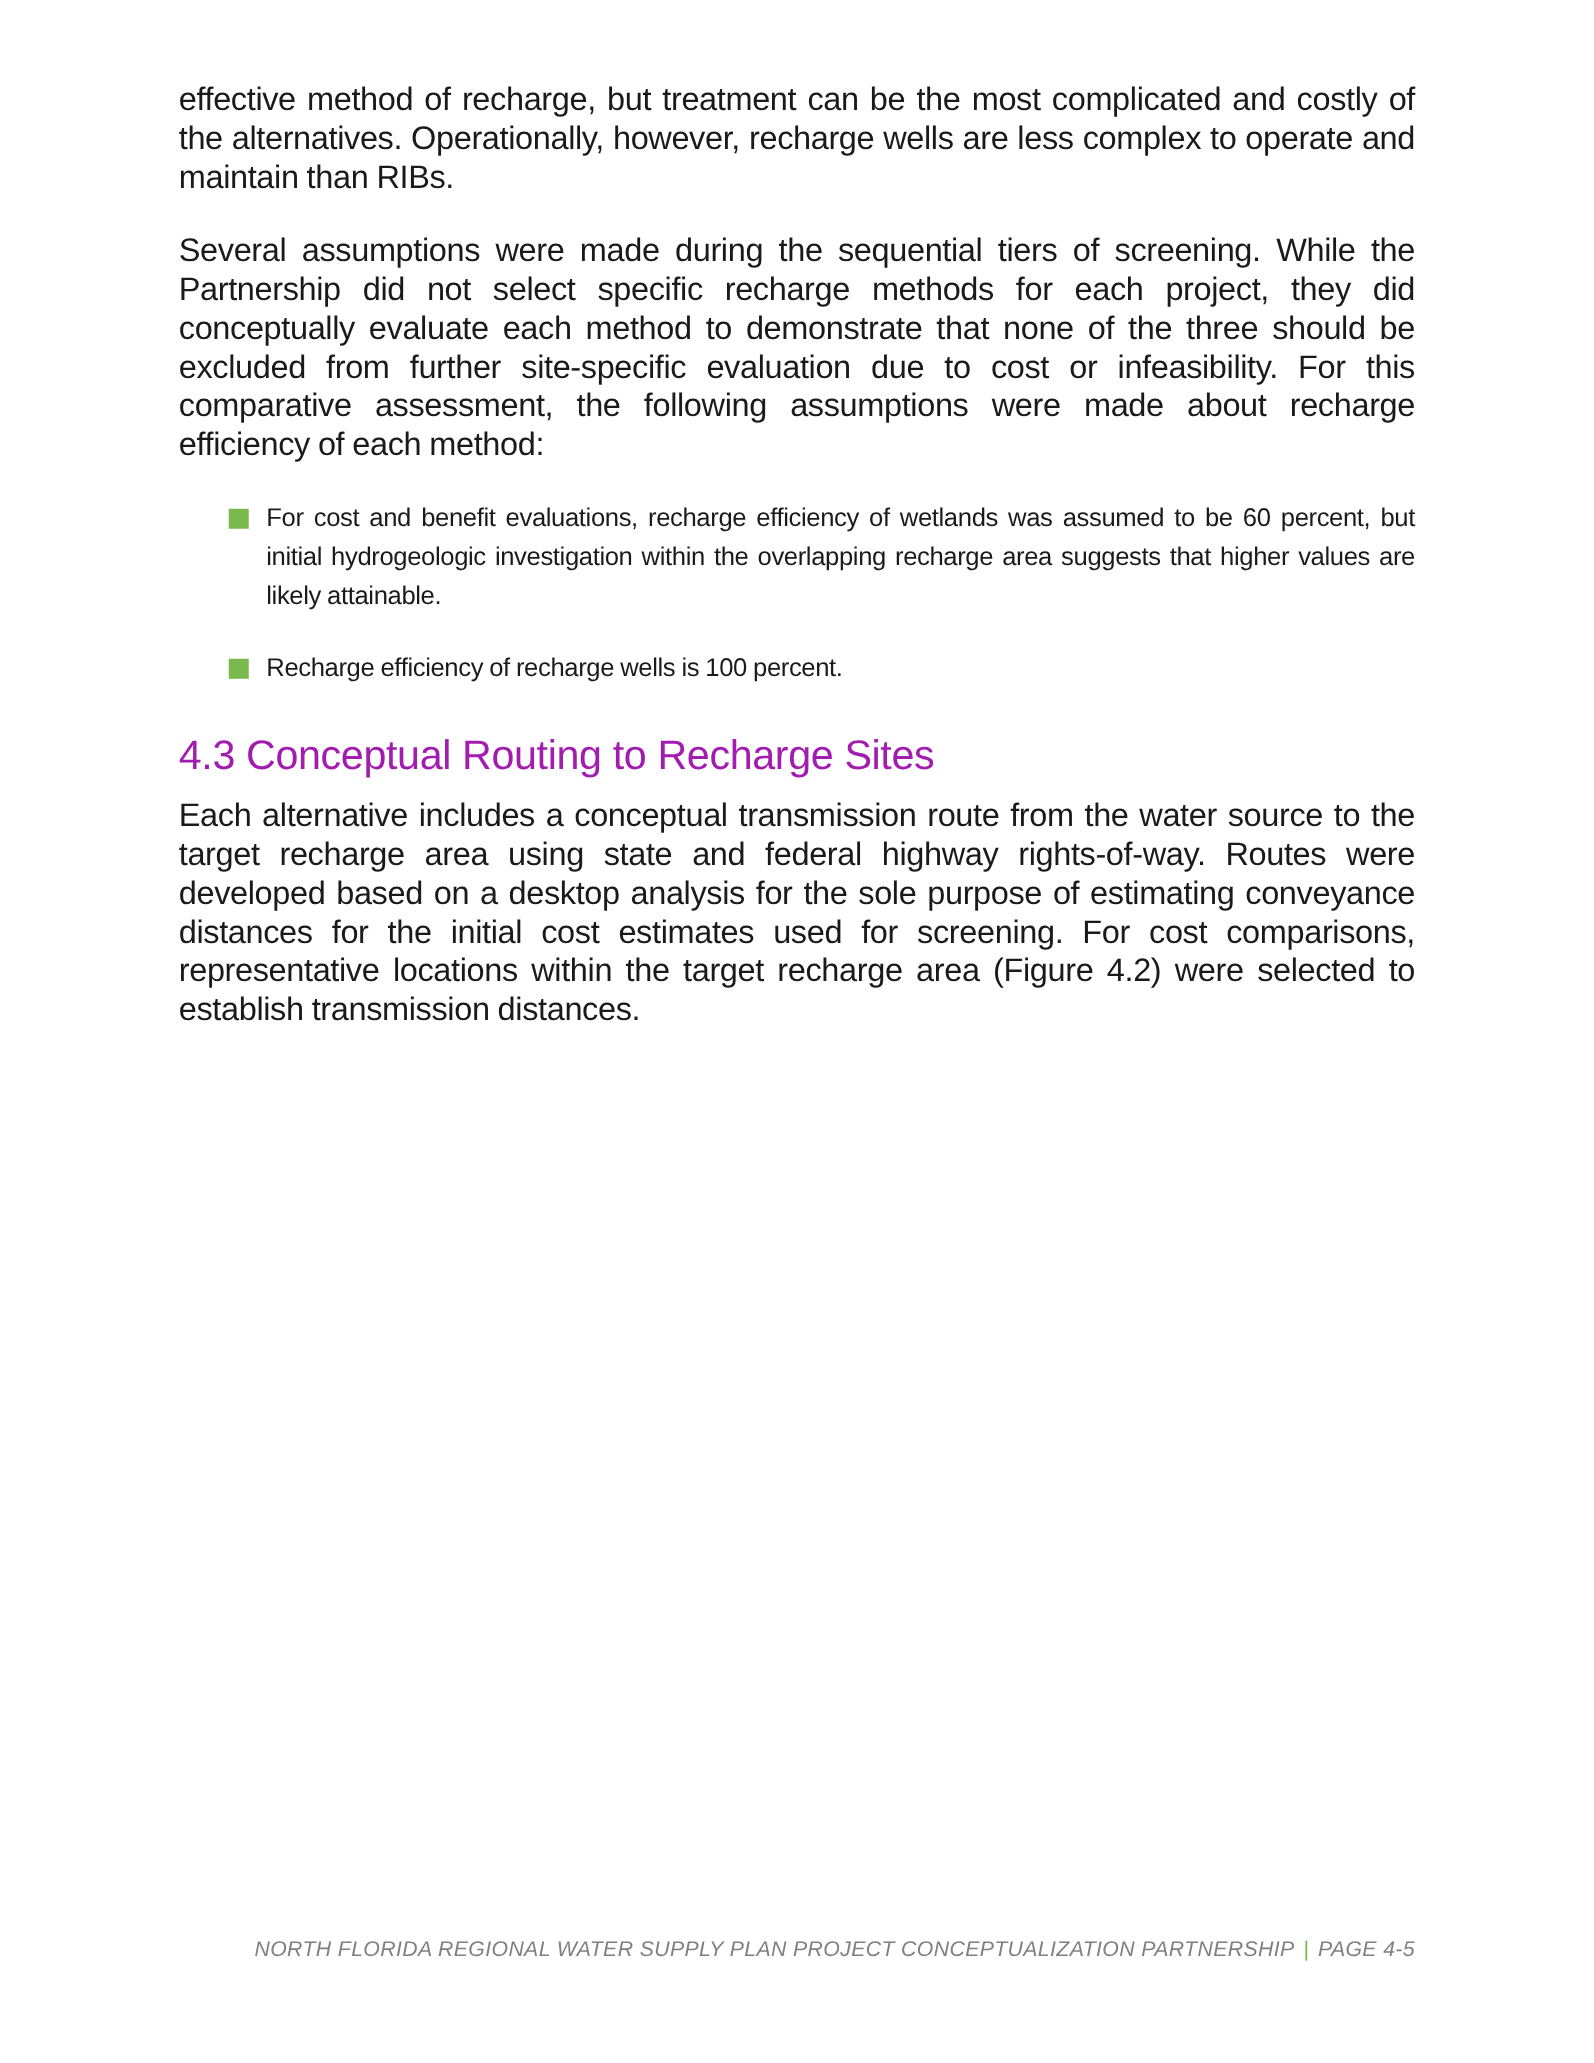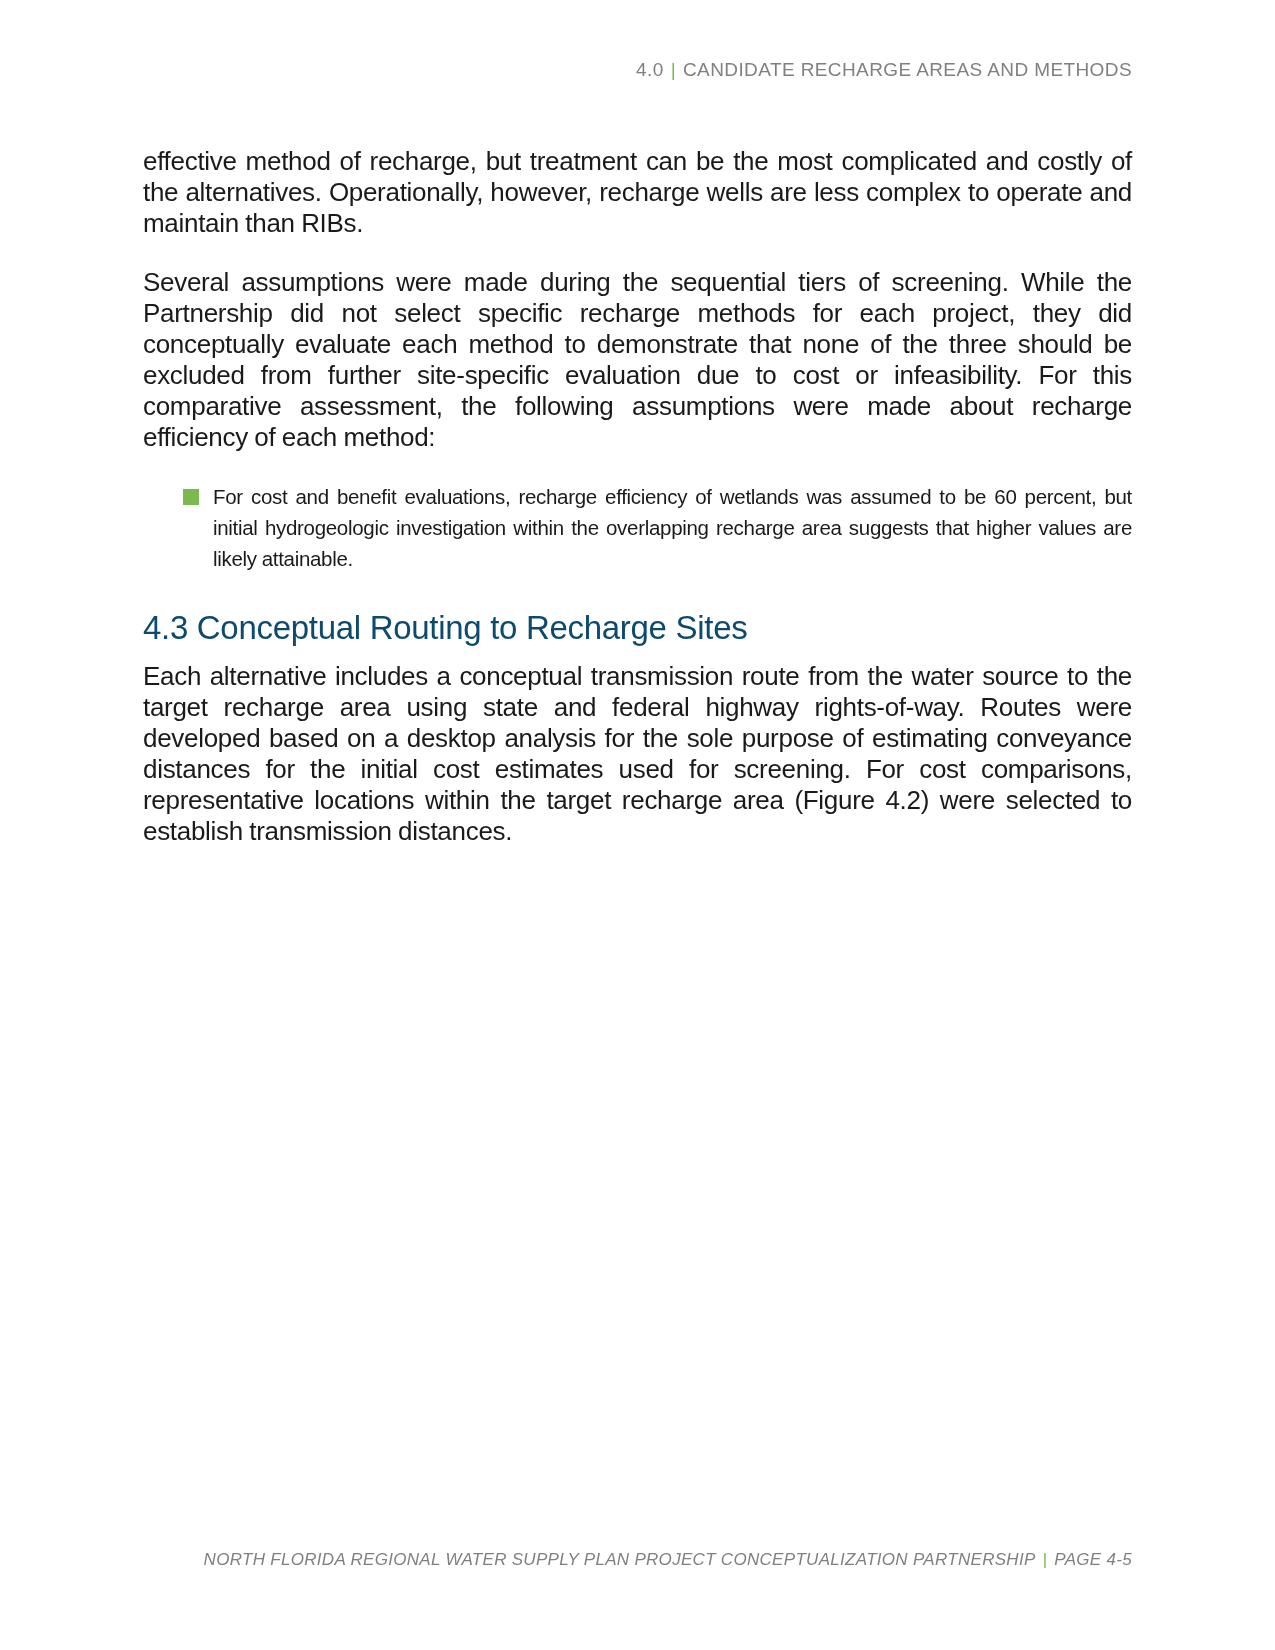--- a/index.html
+++ b/index.html
@@ -56,21 +56,21 @@
     flex: 1 1 auto;
     font-size: 20.5px;
     line-height: 31px;
     letter-spacing: -0.3px;
     word-spacing: -0.5px;
     text-align: justify;
   }
   .section-heading {
     font-size: 33px;
     font-weight: 400;
-    color: #0c4a6e;
+    color: #a21caf;
     letter-spacing: -0.3px;
     margin: 34px 0 13px 0;
     line-height: 40px;
   }
   .page-footer {
     position: absolute;
     left: 143px;
     right: 143px;
     bottom: 80px;
     text-align: right;
@@ -79,32 +79,33 @@
     letter-spacing: 0.3px;
     white-space: nowrap;
     font-style: italic;
   }
 </style>
 </head>
 <body>
 
 <div class="page">
 
-  <div class="page-header">
-    <span>4.0</span><span class="sep-pipe">|</span><span>CANDIDATE RECHARGE AREAS AND METHODS</span>
-  </div>
 
   <p class="body-text first-para">effective method of recharge, but treatment can be the most complicated and costly of the alternatives. Operationally, however, recharge wells are less complex to operate and maintain than RIBs.</p>
 
   <p class="body-text">Several assumptions were made during the sequential tiers of screening. While the Partnership did not select specific recharge methods for each project, they did conceptually evaluate each method to demonstrate that none of the three should be excluded from further site-specific evaluation due to cost or infeasibility. For this comparative assessment, the following assumptions were made about recharge efficiency of each method:</p>
 
   <ul class="bullet-list">
     <li class="bullet-item">
       <span class="bullet-square"></span>
       <span class="bullet-text">For cost and benefit evaluations, recharge efficiency of wetlands was assumed to be 60 percent, but initial hydrogeologic investigation within the overlapping recharge area suggests that higher values are likely attainable.</span>
+    </li>
+    <li class="bullet-item">
+      <span class="bullet-square"></span>
+      <span class="bullet-text">Recharge efficiency of recharge wells is 100 percent.</span>
     </li>
   </ul>
 
   <h1 class="section-heading">4.3 Conceptual Routing to Recharge Sites</h1>
 
   <p class="body-text">Each alternative includes a conceptual transmission route from the water source to the target recharge area using state and federal highway rights-of-way. Routes were developed based on a desktop analysis for the sole purpose of estimating conveyance distances for the initial cost estimates used for screening. For cost comparisons, representative locations within the target recharge area (Figure 4.2) were selected to establish transmission distances.</p>
 
   <div class="page-footer">
     <span>NORTH FLORIDA REGIONAL WATER SUPPLY PLAN PROJECT CONCEPTUALIZATION PARTNERSHIP</span><span class="sep-pipe">|</span><span>PAGE 4-5</span>
   </div>

